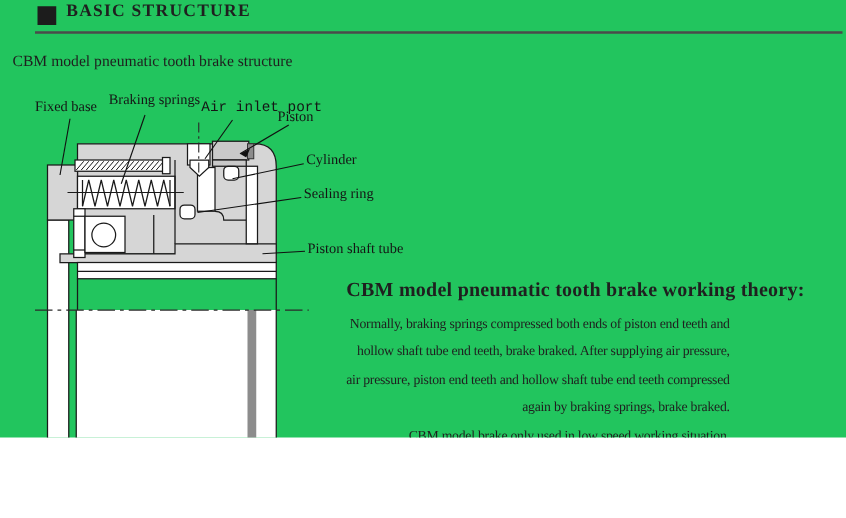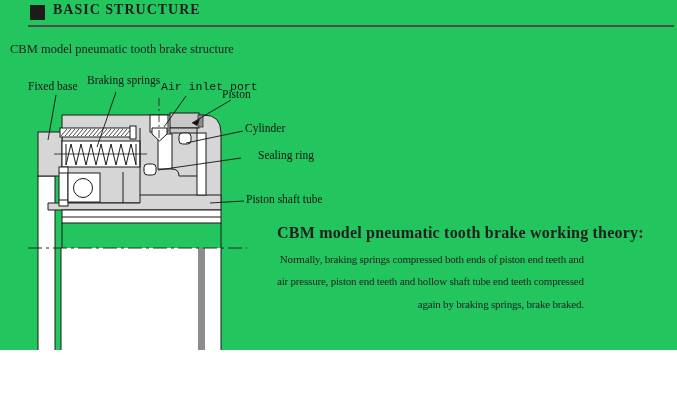--- a/index.html
+++ b/index.html
@@ -31,21 +31,21 @@
   .strip{fill:var(--dark-gray);}
   .leader{stroke:#111;stroke-width:0.9;fill:none;}
 
   
   .dlabel{position:absolute;font-size:11.5px;white-space:nowrap;color:#151515;}
   #lbl-fixed-base{left:28px;top:80px;}
   #lbl-braking-springs{left:87px;top:74px;}
   #lbl-air-inlet{left:161px;top:80px;font-family:Liberation Mono, monospace;}
   #lbl-piston{left:222px;top:88px;}
   #lbl-cylinder{left:245px;top:122px;}
-  #lbl-sealing-ring{left:243px;top:149px;margin-left:15px;}
+  #lbl-sealing-ring{left:243px;top:149px;}
   #lbl-hollow-shaft{left:246px;top:193px;}
 
   
   .theory-heading{position:absolute;left:277px;top:224px;font-size:16px;font-weight:bold;letter-spacing:0.2px;white-space:nowrap;}
   .theory-body{position:absolute;left:277px;top:248px;font-size:11px;line-height:22.4px;letter-spacing:-0.2px;text-align:right;}
   .theory-body div{white-space:nowrap;}
 </style>
 </head>
 <body>
 
@@ -126,17 +126,19 @@
   <div class="dlabel" id="lbl-braking-springs">Braking springs</div>
   <div class="dlabel" id="lbl-air-inlet">Air inlet port</div>
   <div class="dlabel" id="lbl-piston">Piston</div>
   <div class="dlabel" id="lbl-cylinder">Cylinder</div>
   <div class="dlabel" id="lbl-sealing-ring">Sealing ring</div>
   <div class="dlabel" id="lbl-hollow-shaft">Piston shaft tube</div>
 
   <div class="theory-heading">CBM model pneumatic tooth brake working theory:</div>
   <div class="theory-body">
     <div>Normally, braking springs compressed both ends of piston end teeth and</div>
+    <div>hollow shaft tube end teeth, brake braked. After supplying air pressure,</div>
     <div>air pressure, piston end teeth and hollow shaft tube end teeth compressed</div>
     <div>again by braking springs, brake braked.</div>
+    <div>CBM model brake only used in low speed working situation.</div>
   </div>
 
 </div>
 
 </body></html>

